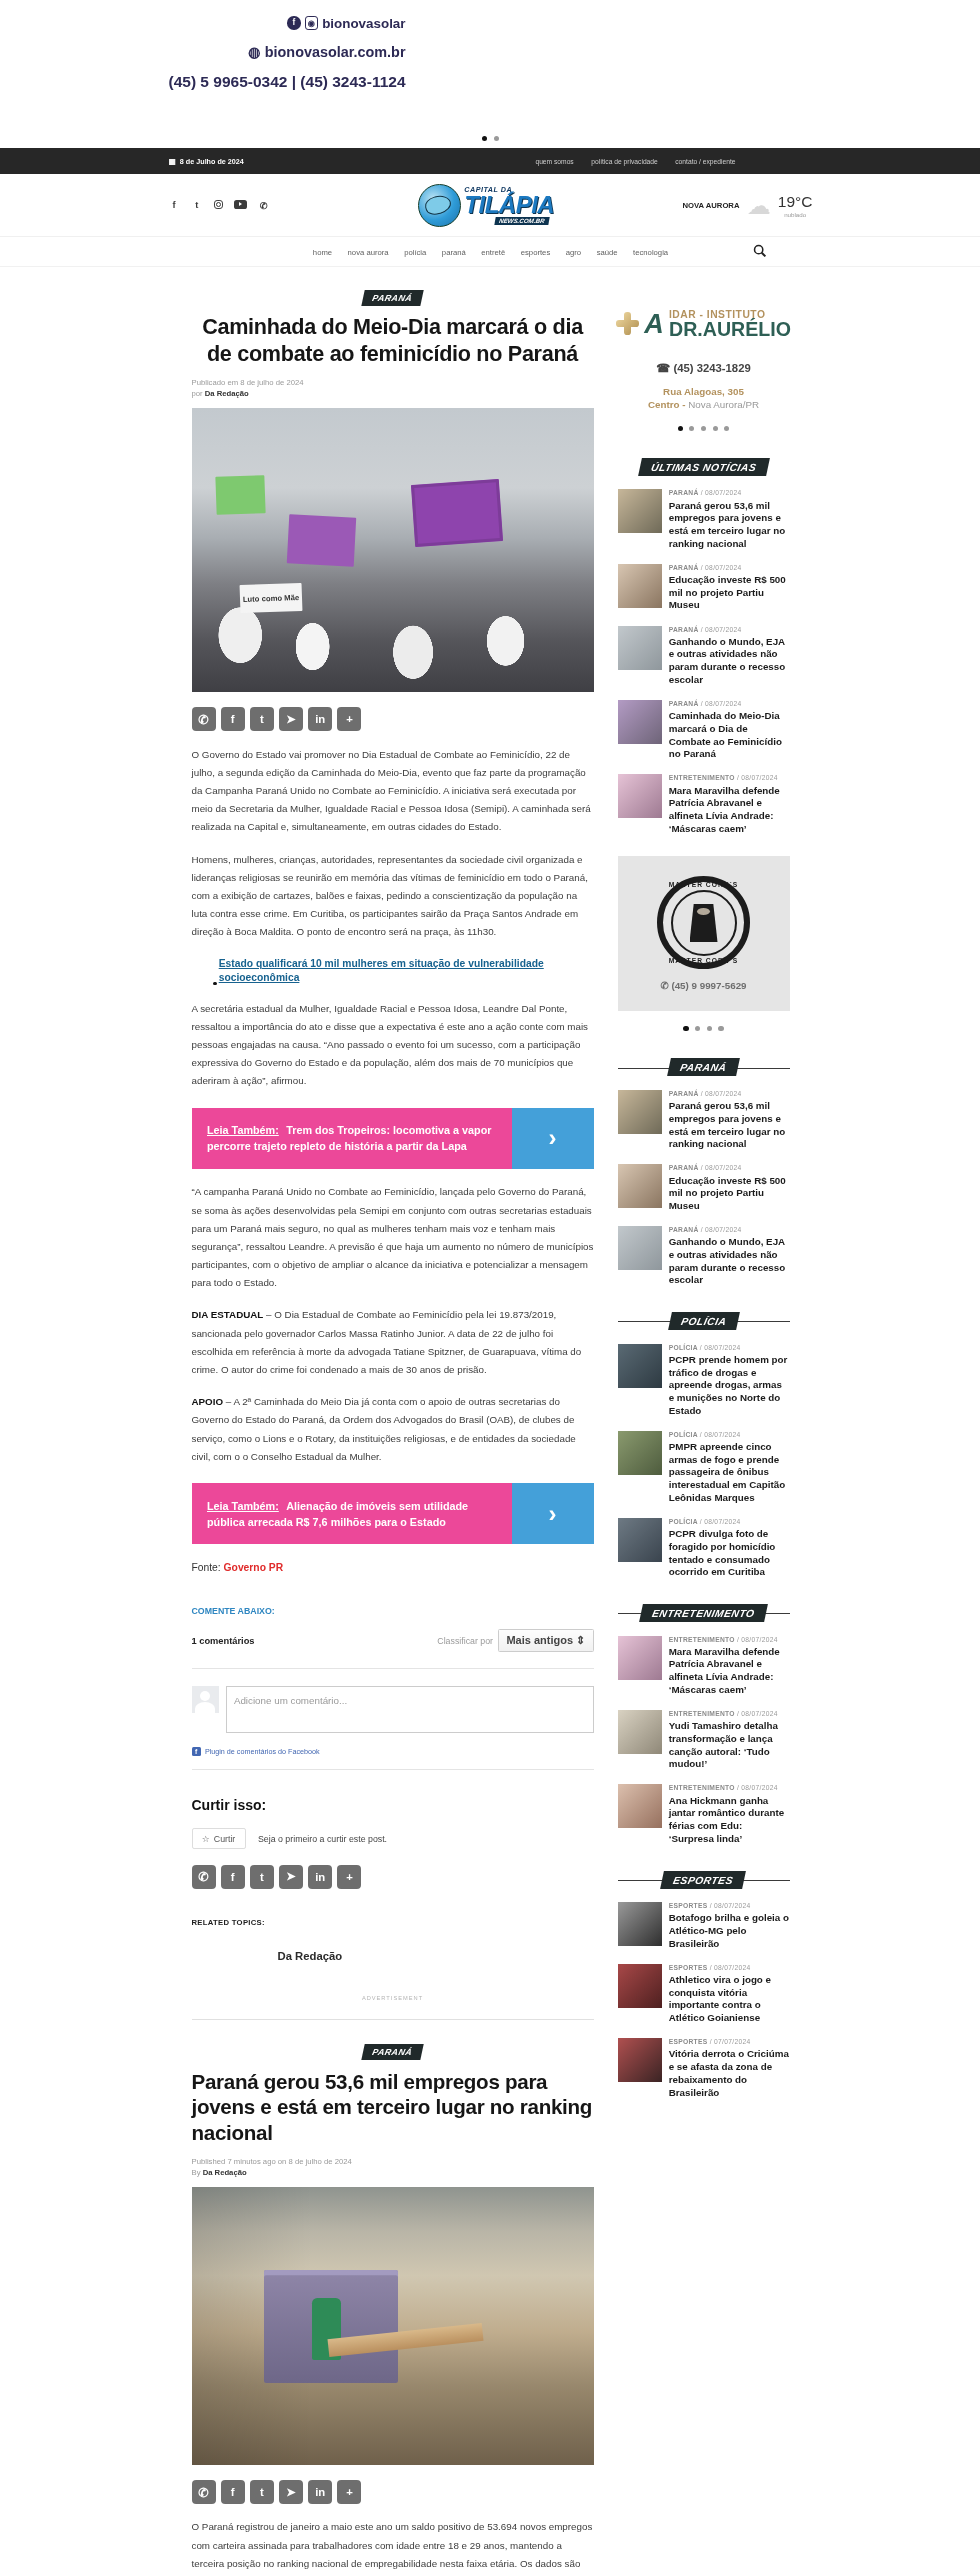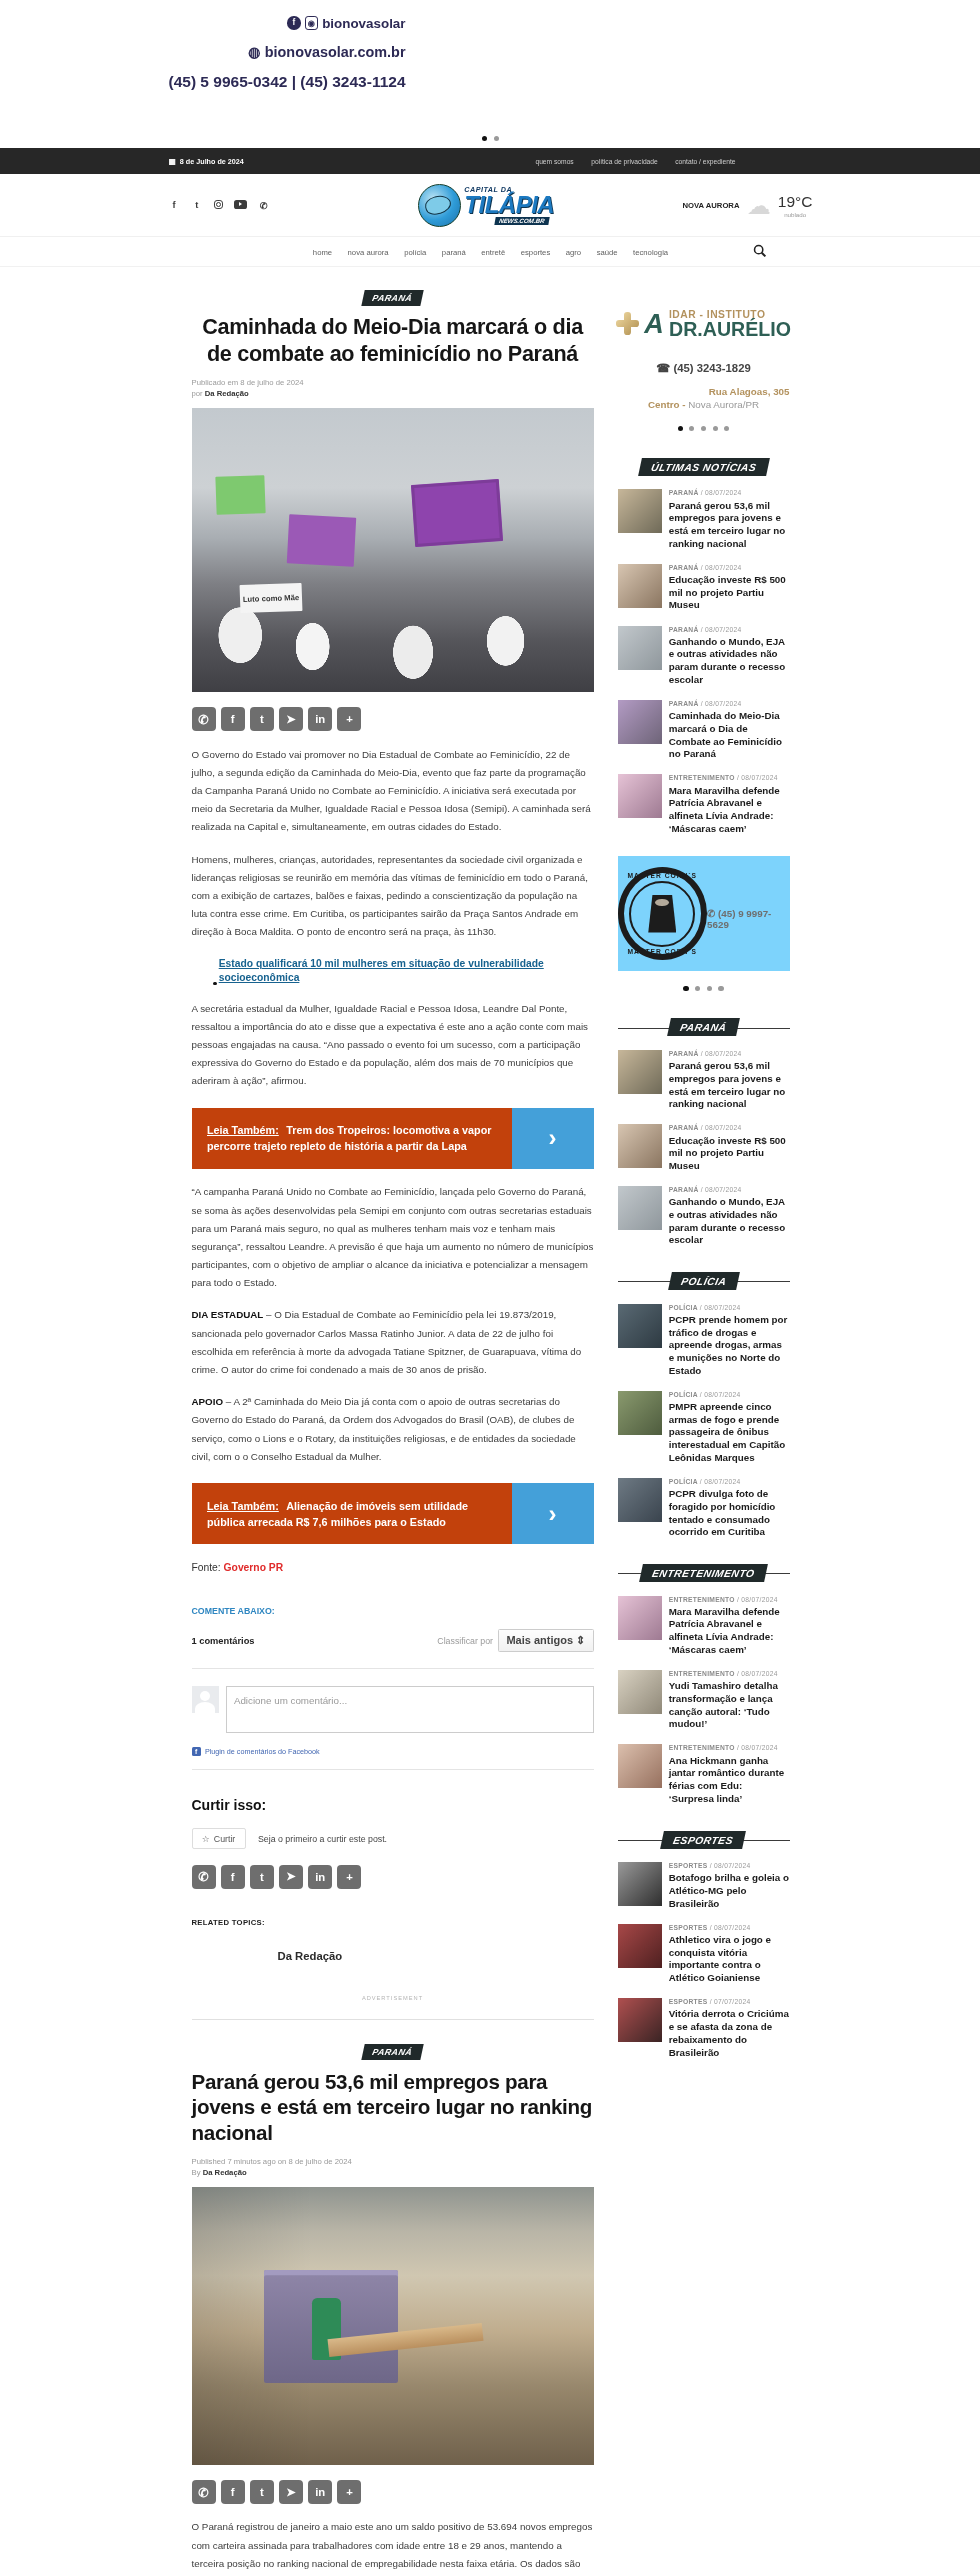--- a/index.html
+++ b/index.html
@@ -106,21 +106,21 @@
   .share-btn { width:24px; height:24px; border-radius:4.1px; background:#6e6e6e; color:#fff; display:flex; align-items:center; justify-content:center; font-size:11.3px; font-weight:bold; cursor:pointer; }
   .share-btn.round-glyph { font-size:12.4px; }
 
   .para { font-size:9.8px; line-height:1.85; color:#3d3d3d; margin-top:14.4px; }
   .para b.lead { color:#111; }
   .bullet-row { margin:15.5px 0 0 21.6px; display:flex; align-items:flex-end; gap:2px; }
   .bullet-dot { width:3.6px; height:3.6px; border-radius:50%; background:#111; margin-top:6.2px; flex:none; }
   .bullet-link { font-size:10.3px; font-weight:bold; color:#17628f; text-decoration:underline; text-decoration-color:#17628f; cursor:pointer; line-height:1.4; }
 
   .leia-box { display:flex; margin-top:17.5px; cursor:pointer; }
-  .leia-main { flex:1; background:#c2410c; padding:14.4px 15.5px; color:#fff; }
+  .leia-main { flex:1; background:#ec4899; padding:14.4px 15.5px; color:#fff; }
   .leia-label { font-weight:bold; text-decoration:underline; font-size:10.8px; margin-right:5.2px; }
   .leia-text { font-weight:bold; font-size:10.8px; line-height:1.5; }
   .leia-arrow { width:82px; background:#44a0d9; display:flex; align-items:center; justify-content:center; color:#fff; font-size:24px; font-weight:bold; }
 
   .fonte { margin-top:17.5px; font-size:10.3px; color:#333; }
   .fonte a { color:#e02b2b; font-weight:bold; text-decoration:none; cursor:pointer; }
 
   .comente { margin-top:33px; color:#2e86c1; font-weight:bold; font-size:8.8px; }
   .comments-head { display:flex; justify-content:space-between; align-items:center; margin-top:13.4px; }
   .comments-count { font-size:9.3px; font-weight:bold; color:#222; }
@@ -155,36 +155,36 @@
   .gold-cross { width:23px; height:23px; position:relative; flex:none; }
   .gold-cross::before, .gold-cross::after { content:""; position:absolute; background:linear-gradient(135deg,#e7cf96,#b99a5c); border-radius:3.1px; }
   .gold-cross::before { left:7.7px; top:0; width:7.2px; height:23px; }
   .gold-cross::after { left:0; top:7.7px; width:23px; height:7.2px; }
   .ad1-a { font-size:27px; font-weight:bold; color:#2e5f55; font-style:italic; line-height:0.9; }
   .ad1-text { text-align:left; }
   .ad1-line1 { color:#b3925e; font-weight:bold; font-size:10.3px; letter-spacing:0.5px; }
   .ad1-line2 { color:#2e5f55; font-weight:bold; font-size:19.6px; letter-spacing:0; line-height:1; }
   .ad1-phone { margin-top:23px; font-size:11.3px; font-weight:bold; color:#444; }
   .ad1-phone .ph-ic { font-size:11.3px; margin-right:3.1px; }
-  .ad1-addr1 { margin-top:11.3px; color:#b3925e; font-weight:bold; font-size:9.8px;text-align:right; }
+  .ad1-addr1 { margin-top:11.3px; color:#b3925e; font-weight:bold; font-size:9.8px; }
   .ad1-addr2 { margin-top:2.1px; font-size:9.8px; color:#9a9a9a; }
   .ad1-addr2 b { color:#b3925e; }
   .sb-dots { text-align:center; margin-top:13.4px; }
 
   .sb-section { margin-top:25px; }
   .sb-head { position:relative; text-align:center; margin-bottom:13.4px; }
   .sb-head.with-line::before { content:""; position:absolute; left:0px; right:0; top:50%; border-top:0.5px solid #3a3a3a; }
   .sb-head .cat-badge { position:relative; font-size:10.3px; padding:3.6px 11.3px; }
   .sb-item { display:flex; gap:7.2px; margin-bottom:13.4px; cursor:pointer; }
   .sb-thumb { width:44px; height:44px; flex:none; }
   .sb-meta { font-size:6.7px; font-weight:bold; color:#8a8a8a; letter-spacing:0.3px; }
   .sb-meta .d { font-weight:normal; color:#9a9a9a; }
   .sb-title { margin-top:3.1px; font-size:9.8px; font-weight:bold; color:#1c1c1c; line-height:1.3; }
 
-  .sb-ad2 { margin-top:20.6px; background:#7dd3fc; height:115px; position:relative; display:flex; align-items:center; justify-content:center; }
+  .sb-ad2 { margin-top:20.6px; background:#e5e5e5; height:155px; position:relative; display:flex; flex-direction:column; align-items:center; justify-content:center; }
   .mc-ring { width:93px; height:93px; border:6.2px solid #1c1c1c; border-radius:50%; display:flex; align-items:center; justify-content:center; position:relative; }
   .mc-inner { width:66px; height:66px; border:2.6px solid #1c1c1c; border-radius:50%; display:flex; align-items:center; justify-content:center; position:relative; }
   .mc-board { width:28px; height:38px; background:#1c1c1c; clip-path:polygon(15% 0,85% 0,100% 100%,0 100%); position:relative; }
   .mc-board::before { content:""; position:absolute; left:7.2px; top:4.1px; width:13.4px; height:7.2px; border-radius:50%; background:#b3a99a; }
   .mc-top-txt { position:absolute; top:-1px; left:0; right:0; text-align:center; font-size:6.7px; font-weight:bold; color:#1c1c1c; letter-spacing:1px; }
   .mc-bot-txt { position:absolute; bottom:-1px; left:0; right:0; text-align:center; font-size:6.7px; font-weight:bold; color:#1c1c1c; letter-spacing:1px; }
   .mc-phone { margin-top:10.3px; color:#6e6e6e; font-weight:bold; font-size:9.8px; }
 </style>
 </head>
 <body>

